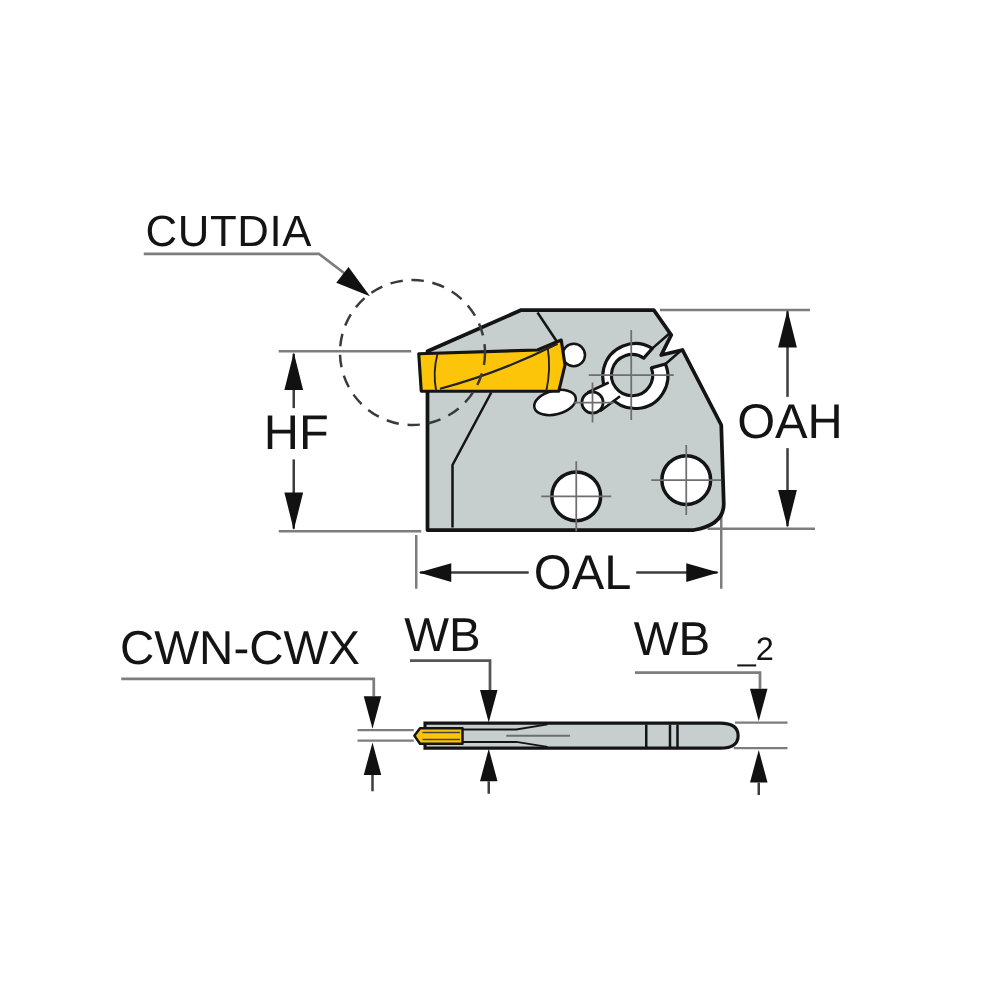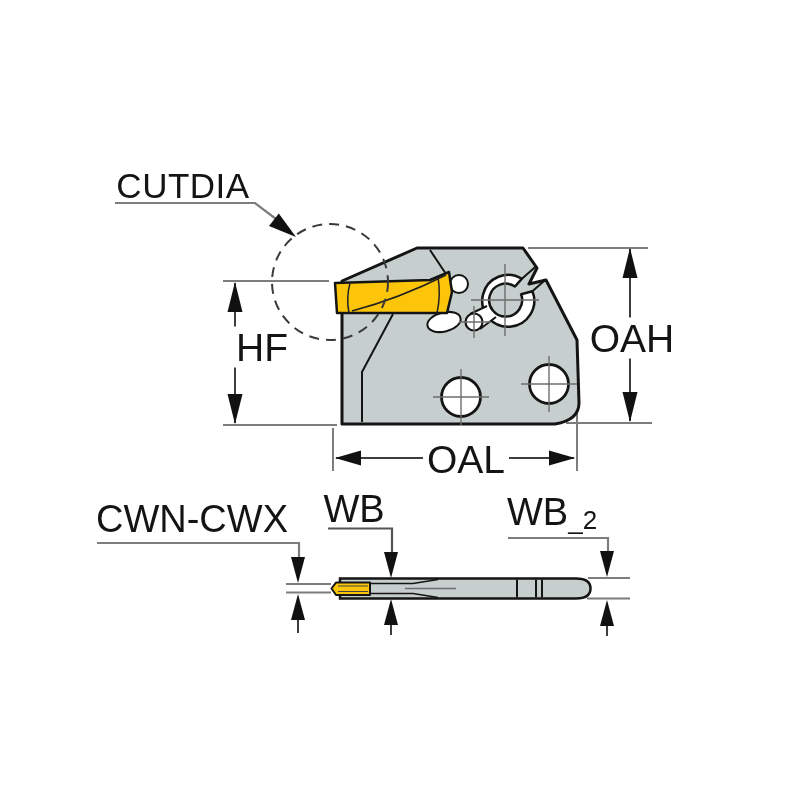--- a/index.html
+++ b/index.html
@@ -6,21 +6,21 @@
   #stage{position:relative;width:800px;height:800px;background:#fff;overflow:hidden;
          font-family:"Liberation Sans", sans-serif;}
   #drawing{position:absolute;left:0;top:0;}
   .lbl{position:absolute;color:#141414;line-height:1;white-space:nowrap;
        font-family:"Liberation Sans", sans-serif;}
   .lbl.center{transform:translate(-50%,-50%);}
   .knockout{background:#fff;padding:1px 4px;}
   .big{font-size:39px;}
   .mid{font-size:38px;}
   .cutdia{font-size:35px;letter-spacing:0.5px;}
-  .sub{font-size:26px;vertical-align:-4px;}
+  .sub{font-size:26px;vertical-align:-4px;margin-left:22px;}
 </style>
 </head>
 <body>
 
 <div id="stage">
 
   <svg id="drawing" width="800" height="800" viewBox="0 0 800 800">
 
     <g>
 
@@ -101,21 +101,21 @@
 
       <path d="M370,583.5 H413 L438,579.5 M370,593.5 H413 L438,597.5" stroke="#141414" stroke-width="1.6" fill="none"></path>
       <path d="M405,588.5 H456" stroke="#6e6e6e" stroke-width="1.6" fill="none"></path>
 
       <path d="M517,579.5 V597.5 M536,579.5 V597.5 M542,579.5 V597.5" stroke="#141414" stroke-width="2" fill="none"></path>
     </g>
   </svg>
 
   <div class="lbl cutdia center" style="left:183px;top:185px;">CUTDIA</div>
 
-  <div class="lbl big center knockout" style="left:237px;top:347px;margin-left:25px;">HF</div>
+  <div class="lbl big center knockout" style="left:237px;top:347px;">HF</div>
 
   <div class="lbl big center knockout" style="left:632px;top:338px;text-align:center;">OAH</div>
 
   <div class="lbl mid center" style="left:192px;top:519px;">CWN-CWX</div>
 
   <div class="lbl big center knockout" style="left:466px;top:459px;">OAL</div>
 
   <div class="lbl mid center" style="left:354px;top:509px;">WB</div>
 
   <div class="lbl mid" style="left:507px;top:493px;">

